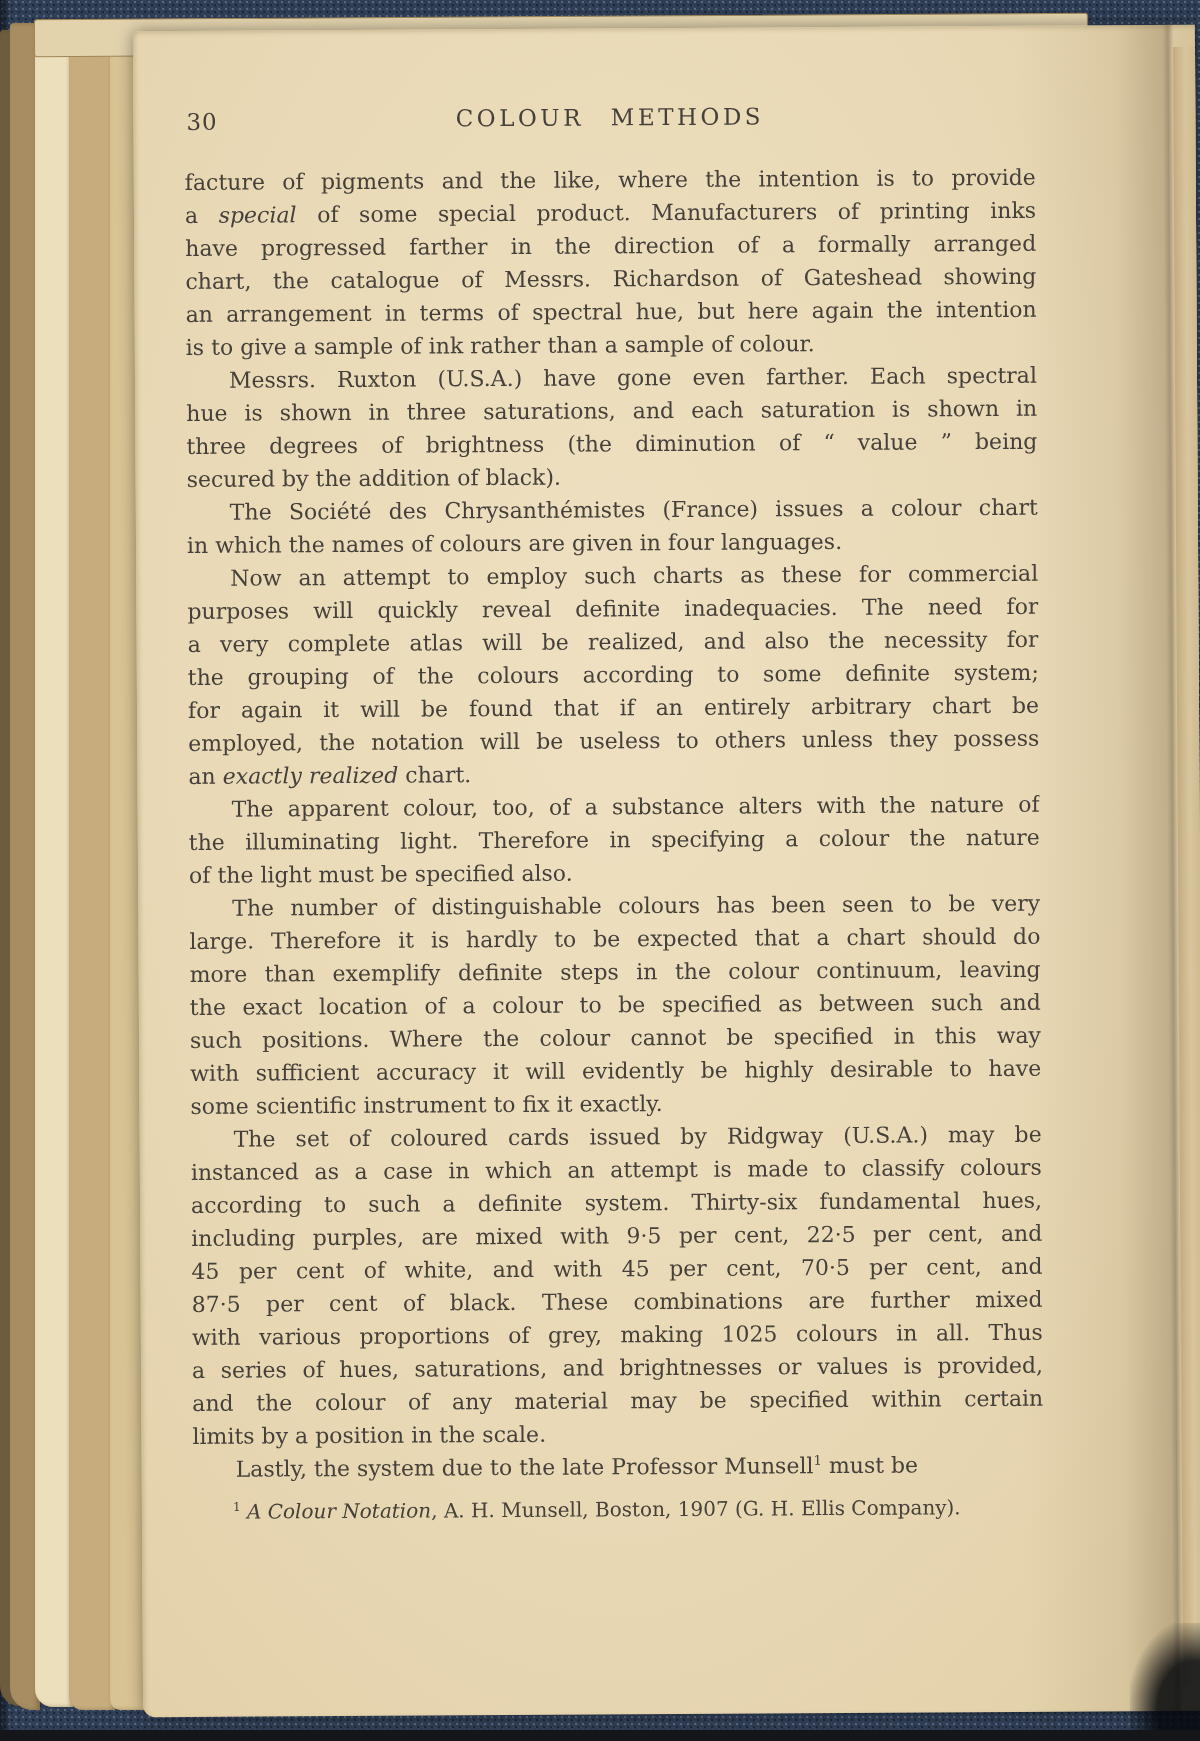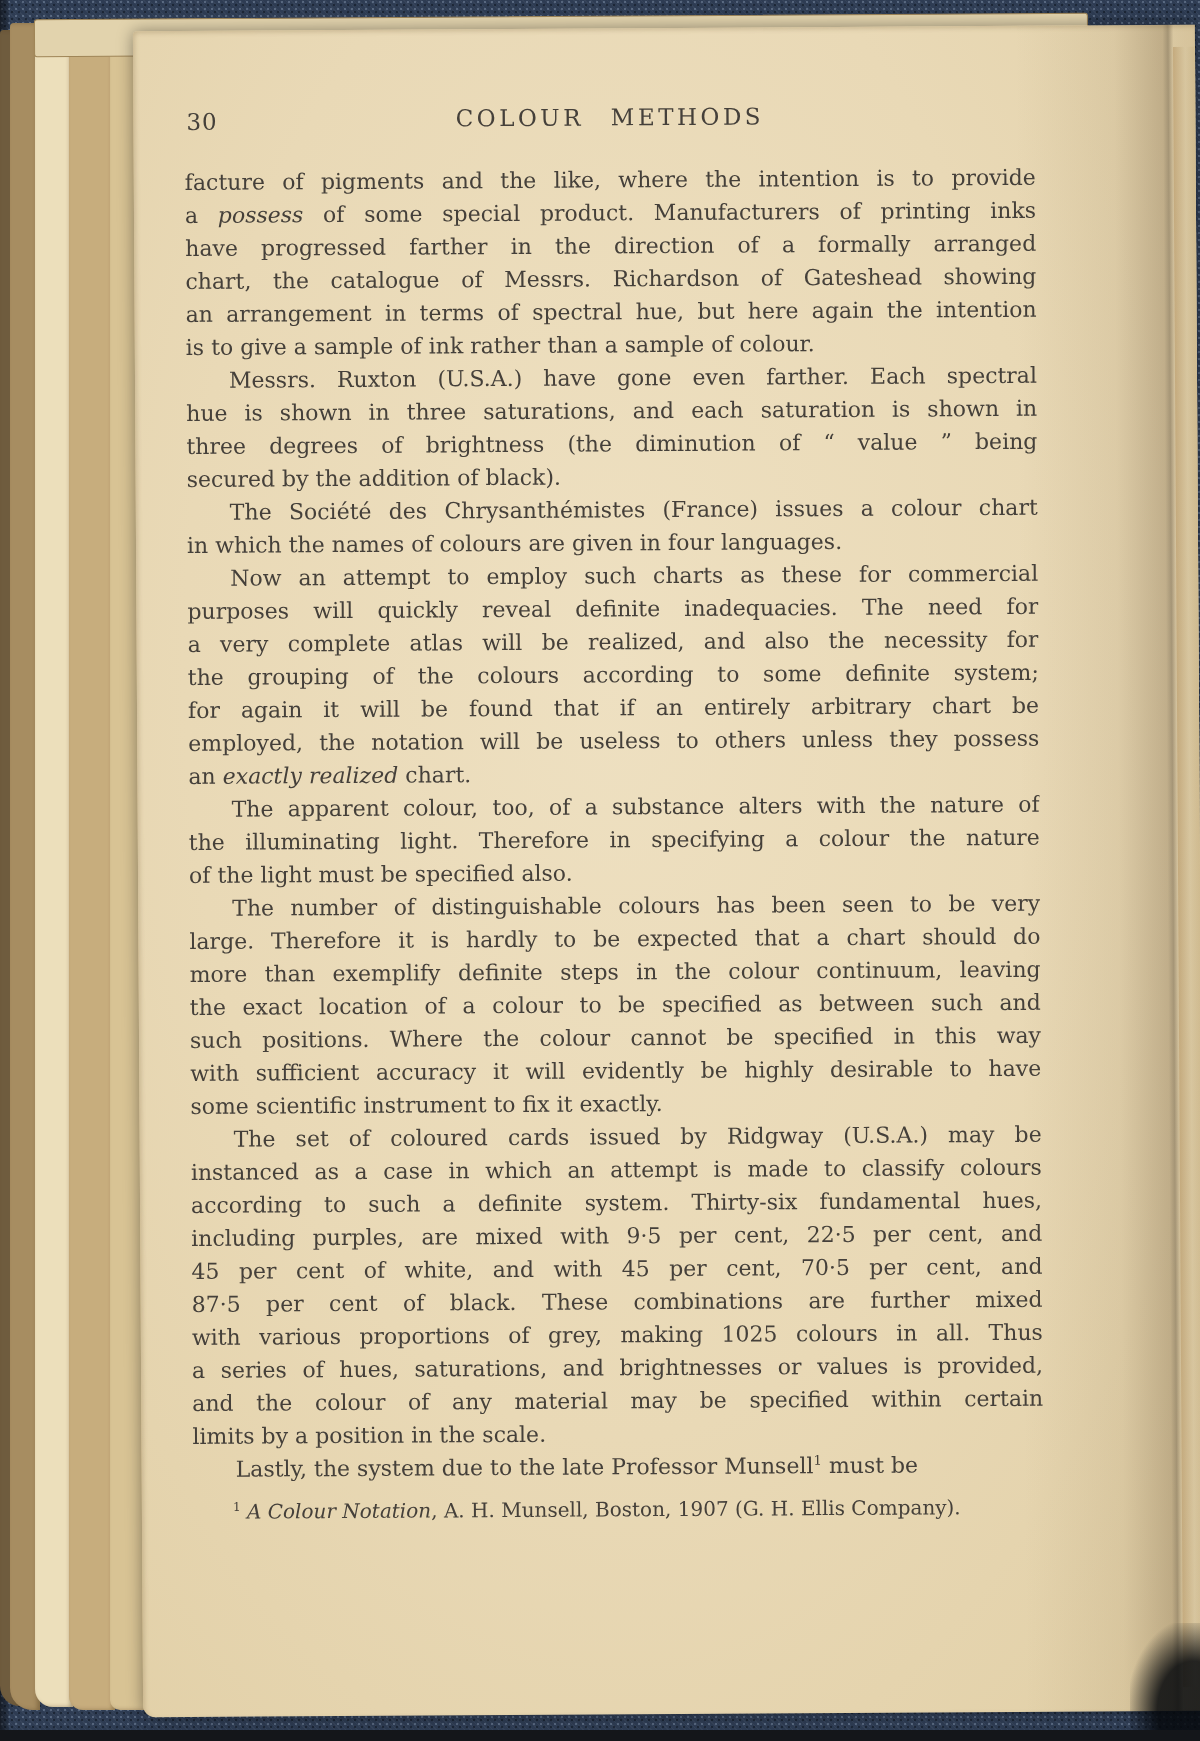--- a/index.html
+++ b/index.html
@@ -72,21 +72,21 @@
   <div class="under-top"></div>
 
   <div class="page">
     <div class="text-area">
       <div class="header-row">
         <span class="page-number">30</span>
         <span class="running-header">COLOUR METHODS</span>
       </div>
       <div class="body-text" id="body-text">
           <div class="line">facture of pigments and the like, where the intention is to provide</div>
-          <div class="line">a <i>possess</i> of some special product.  Manufacturers of printing inks</div>
+          <div class="line">a <i>special</i> of some special product.  Manufacturers of printing inks</div>
           <div class="line">have progressed farther in the direction of a formally arranged</div>
           <div class="line">chart, the catalogue of Messrs. Richardson of Gateshead showing</div>
           <div class="line">an arrangement in terms of spectral hue, but here again the intention</div>
           <div class="line last">is to give a sample of ink rather than a sample of colour.</div>
           <div class="line indent">Messrs. Ruxton (U.S.A.) have gone even farther.  Each spectral</div>
           <div class="line">hue is shown in three saturations, and each saturation is shown in</div>
           <div class="line">three degrees of brightness (the diminution of “ value ” being</div>
           <div class="line last">secured by the addition of black).</div>
           <div class="line indent">The Société des Chrysanthémistes (France) issues a colour chart</div>
           <div class="line last">in which the names of colours are given in four languages.</div>

